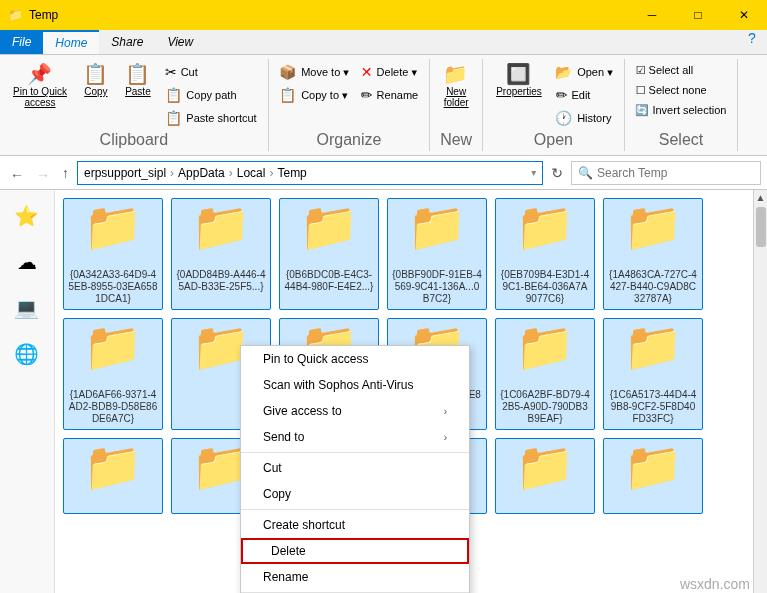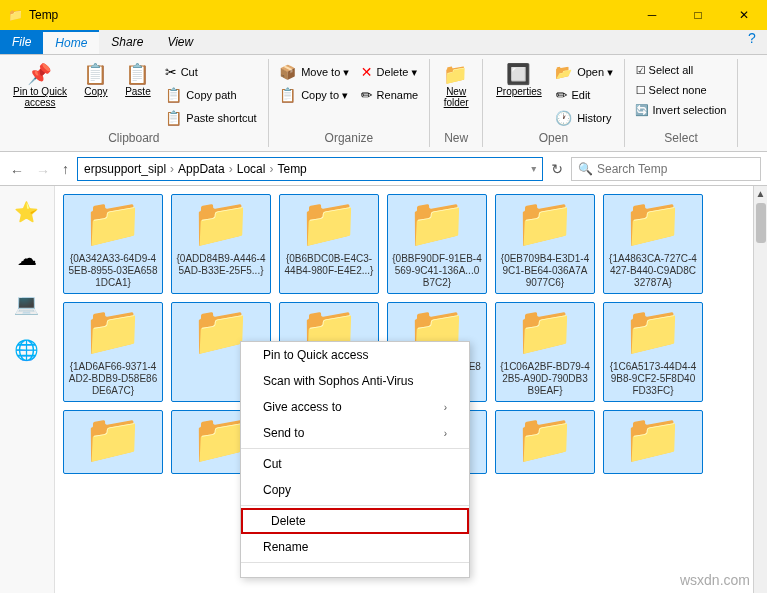--- a/index.html
+++ b/index.html
@@ -32,21 +32,21 @@
     }
     .ribbon-tab.active { background: #f8f8f8; color: #0078d4; border-top: 2px solid #0078d4; }
     .ribbon-tab.file { background: #0078d4; color: white; padding: 4px 12px; }
 
     .ribbon-content { display: flex; padding: 4px 0; align-items: stretch; }
     .ribbon-group {
       display: flex; flex-direction: column; align-items: center;
       border-right: 1px solid #d0d0d0; padding: 2px 6px;
     }
     .ribbon-group-items { display: flex; align-items: flex-start; flex: 1; gap: 2px; }
-    .ribbon-group-label { font-size: 12px; color: #666; margin-top: 2px; text-align: center; }
+    .ribbon-group-label { font-size: 16px; color: #666; margin-top: 2px; text-align: center; }
 
     .ribbon-btn {
       display: flex; flex-direction: column; align-items: center;
       padding: 2px 6px; cursor: pointer; border: 1px solid transparent;
       background: transparent; min-width: 40px; font-size: 10px; gap: 2px;
     }
     .ribbon-btn .btn-icon { font-size: 20px; line-height: 1; }
     .ribbon-btn .btn-label { font-size: 10px; text-align: center; white-space: nowrap; text-decoration: underline; }
 
     .ribbon-btn-sm {
@@ -103,21 +103,21 @@
       display: flex; flex-wrap: wrap; gap: 8px; align-content: flex-start;
     }
     .file-item {
       width: 100px; display: flex; flex-direction: column; align-items: center;
       padding: 4px; cursor: pointer; border: 1px solid transparent; border-radius: 2px;
     }
     .file-item.selected { background: #cce8ff; border-color: #0078d4; }
     .folder-icon { font-size: 48px; color: #ffc107; line-height: 1; }
     .file-label {
       font-size: 10px; text-align: center; word-break: break-all;
-      margin-top: 6px; line-height: 1.2; color: #333;
+      margin-top: 18px; line-height: 1.2; color: #333;
     }
 
     
     .context-menu {
       position: absolute;
       top: 155px; left: 185px;
       width: 230px;
       background: white;
       border: 1px solid #c8c8c8;
       box-shadow: 2px 2px 8px rgba(0,0,0,0.2);
@@ -428,20 +428,23 @@
             <span class="ctx-arrow">›</span>
           </div>
           <div class="ctx-separator"></div>
           <div class="ctx-item">
             <span>Cut</span>
           </div>
           <div class="ctx-item">
             <span>Copy</span>
           </div>
           <div class="ctx-separator"></div>
+          <div class="ctx-item">
+            <span>Create shortcut</span>
+          </div>
           <div class="ctx-item delete-item">
             <span>Delete</span>
           </div>
           <div class="ctx-item">
             <span>Rename</span>
           </div>
           <div class="ctx-separator"></div>
           <div class="ctx-item">
             
           </div>

